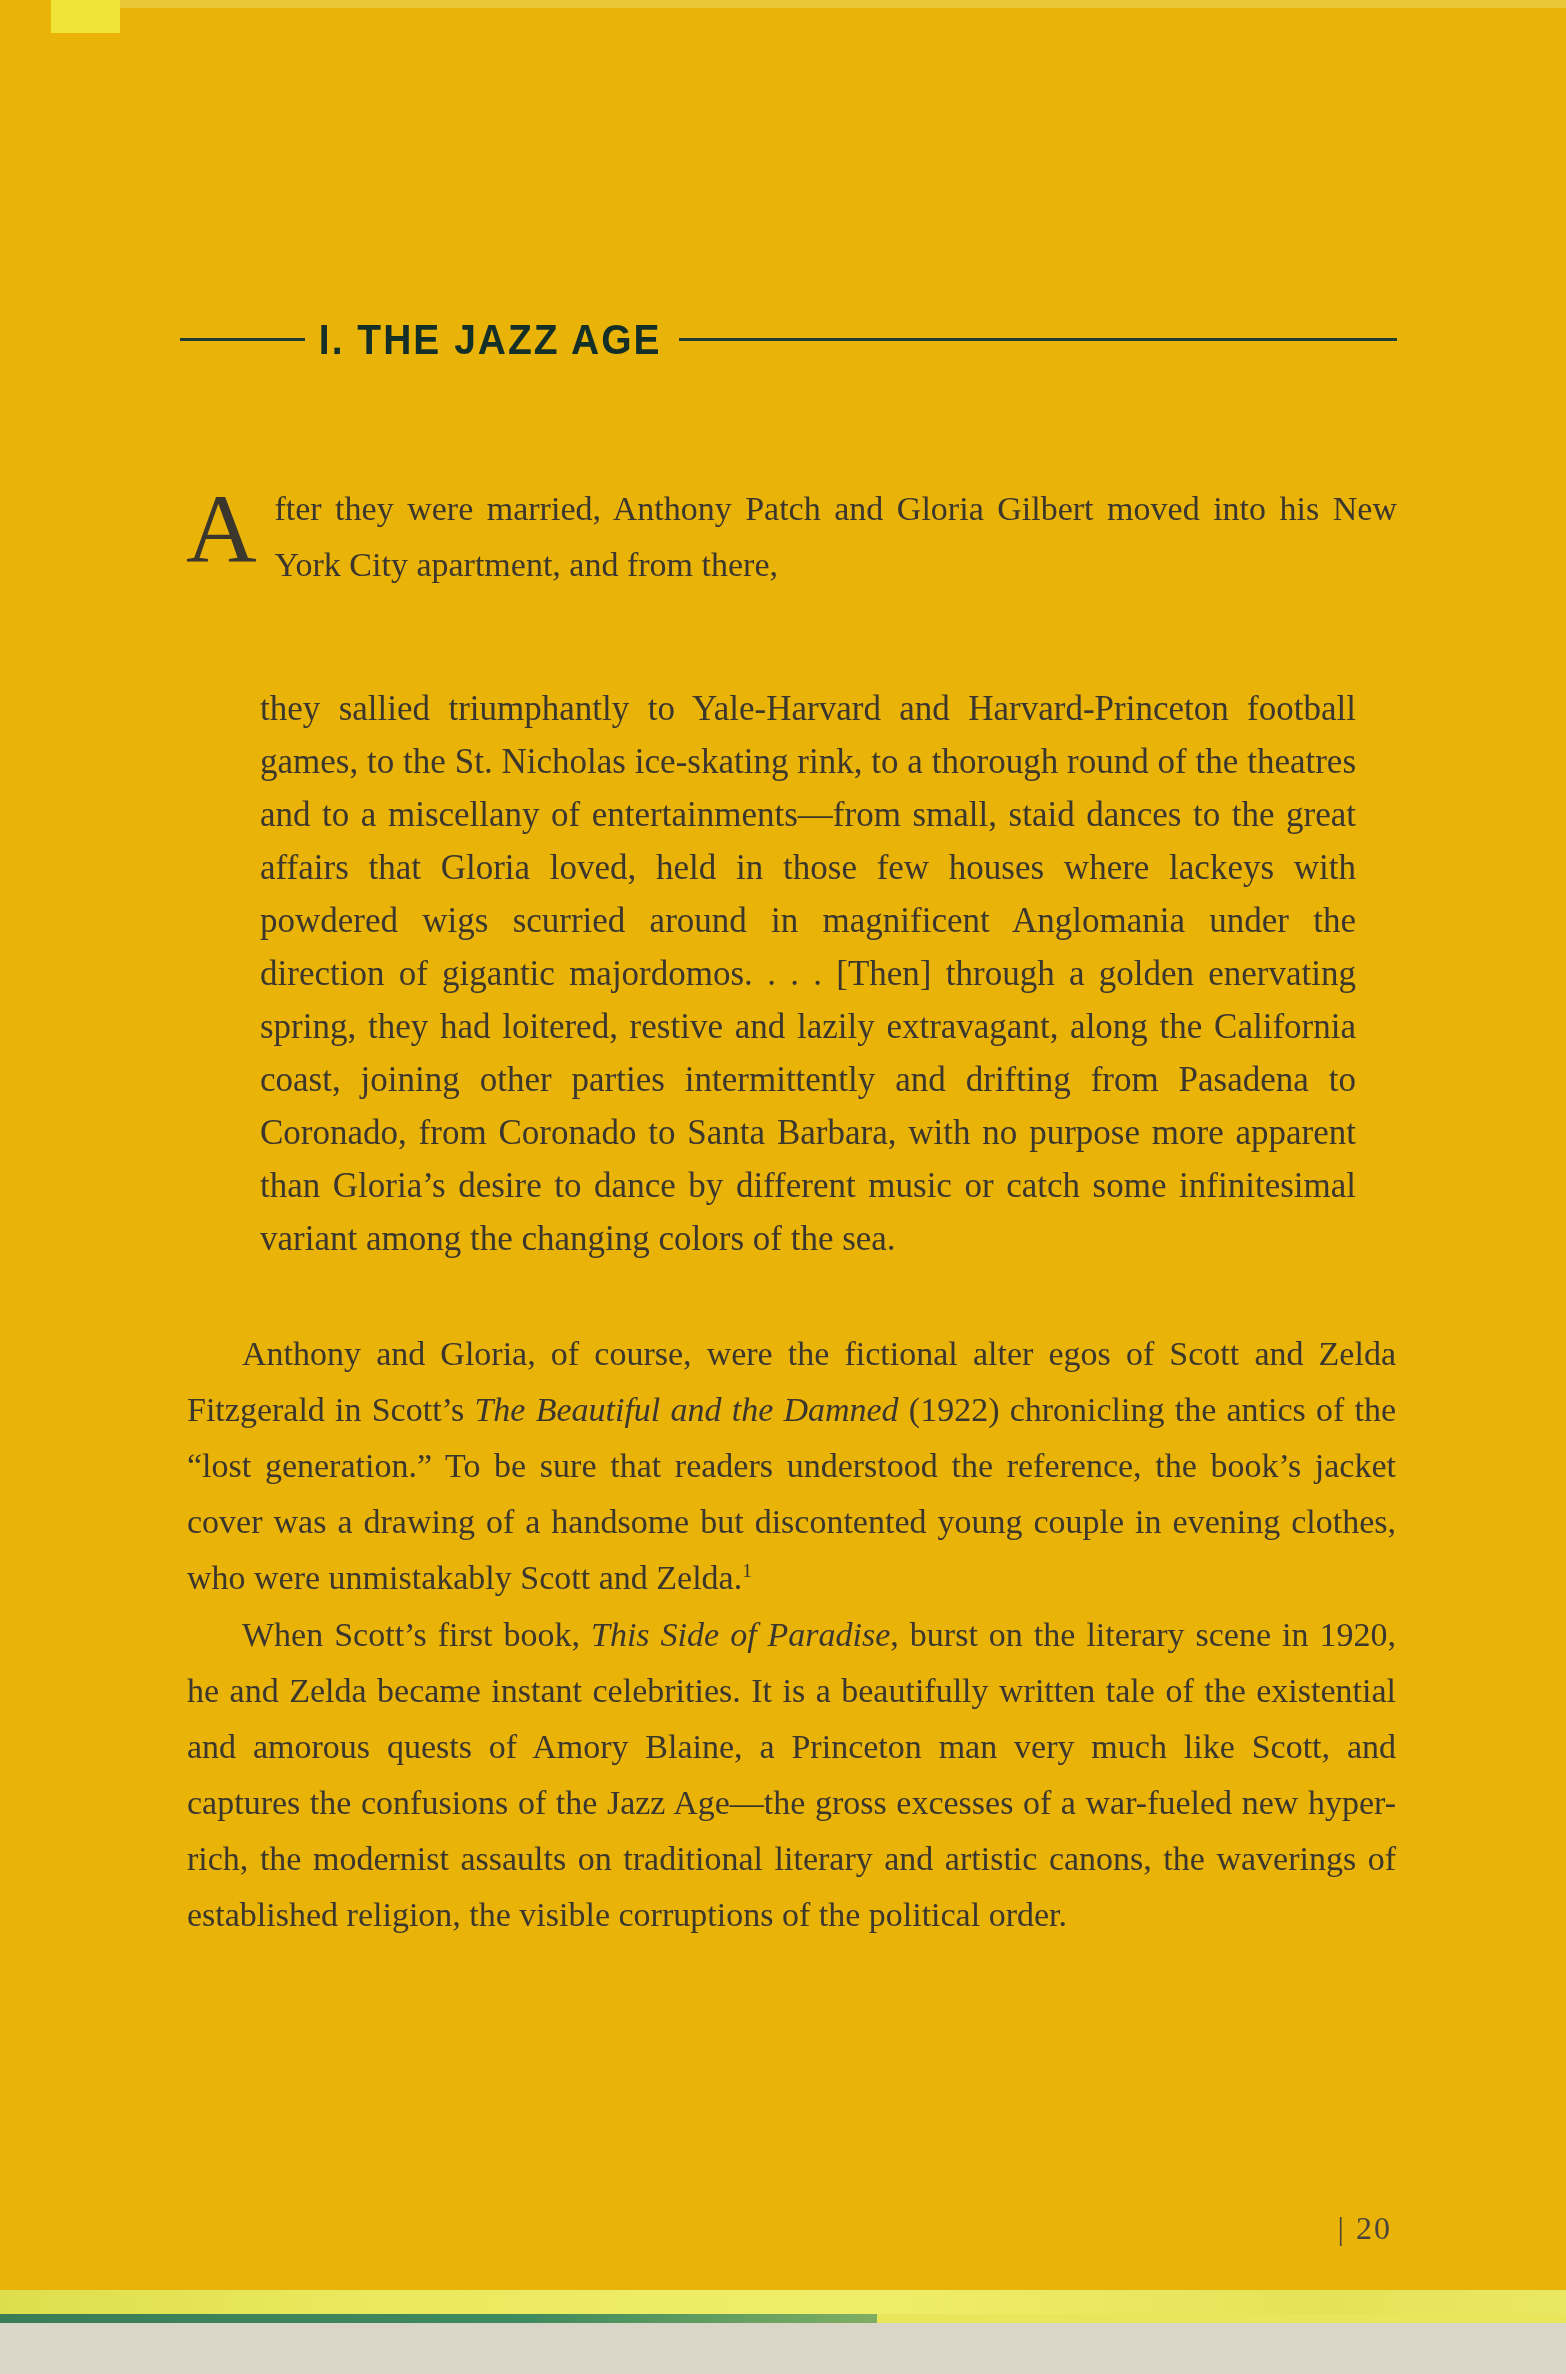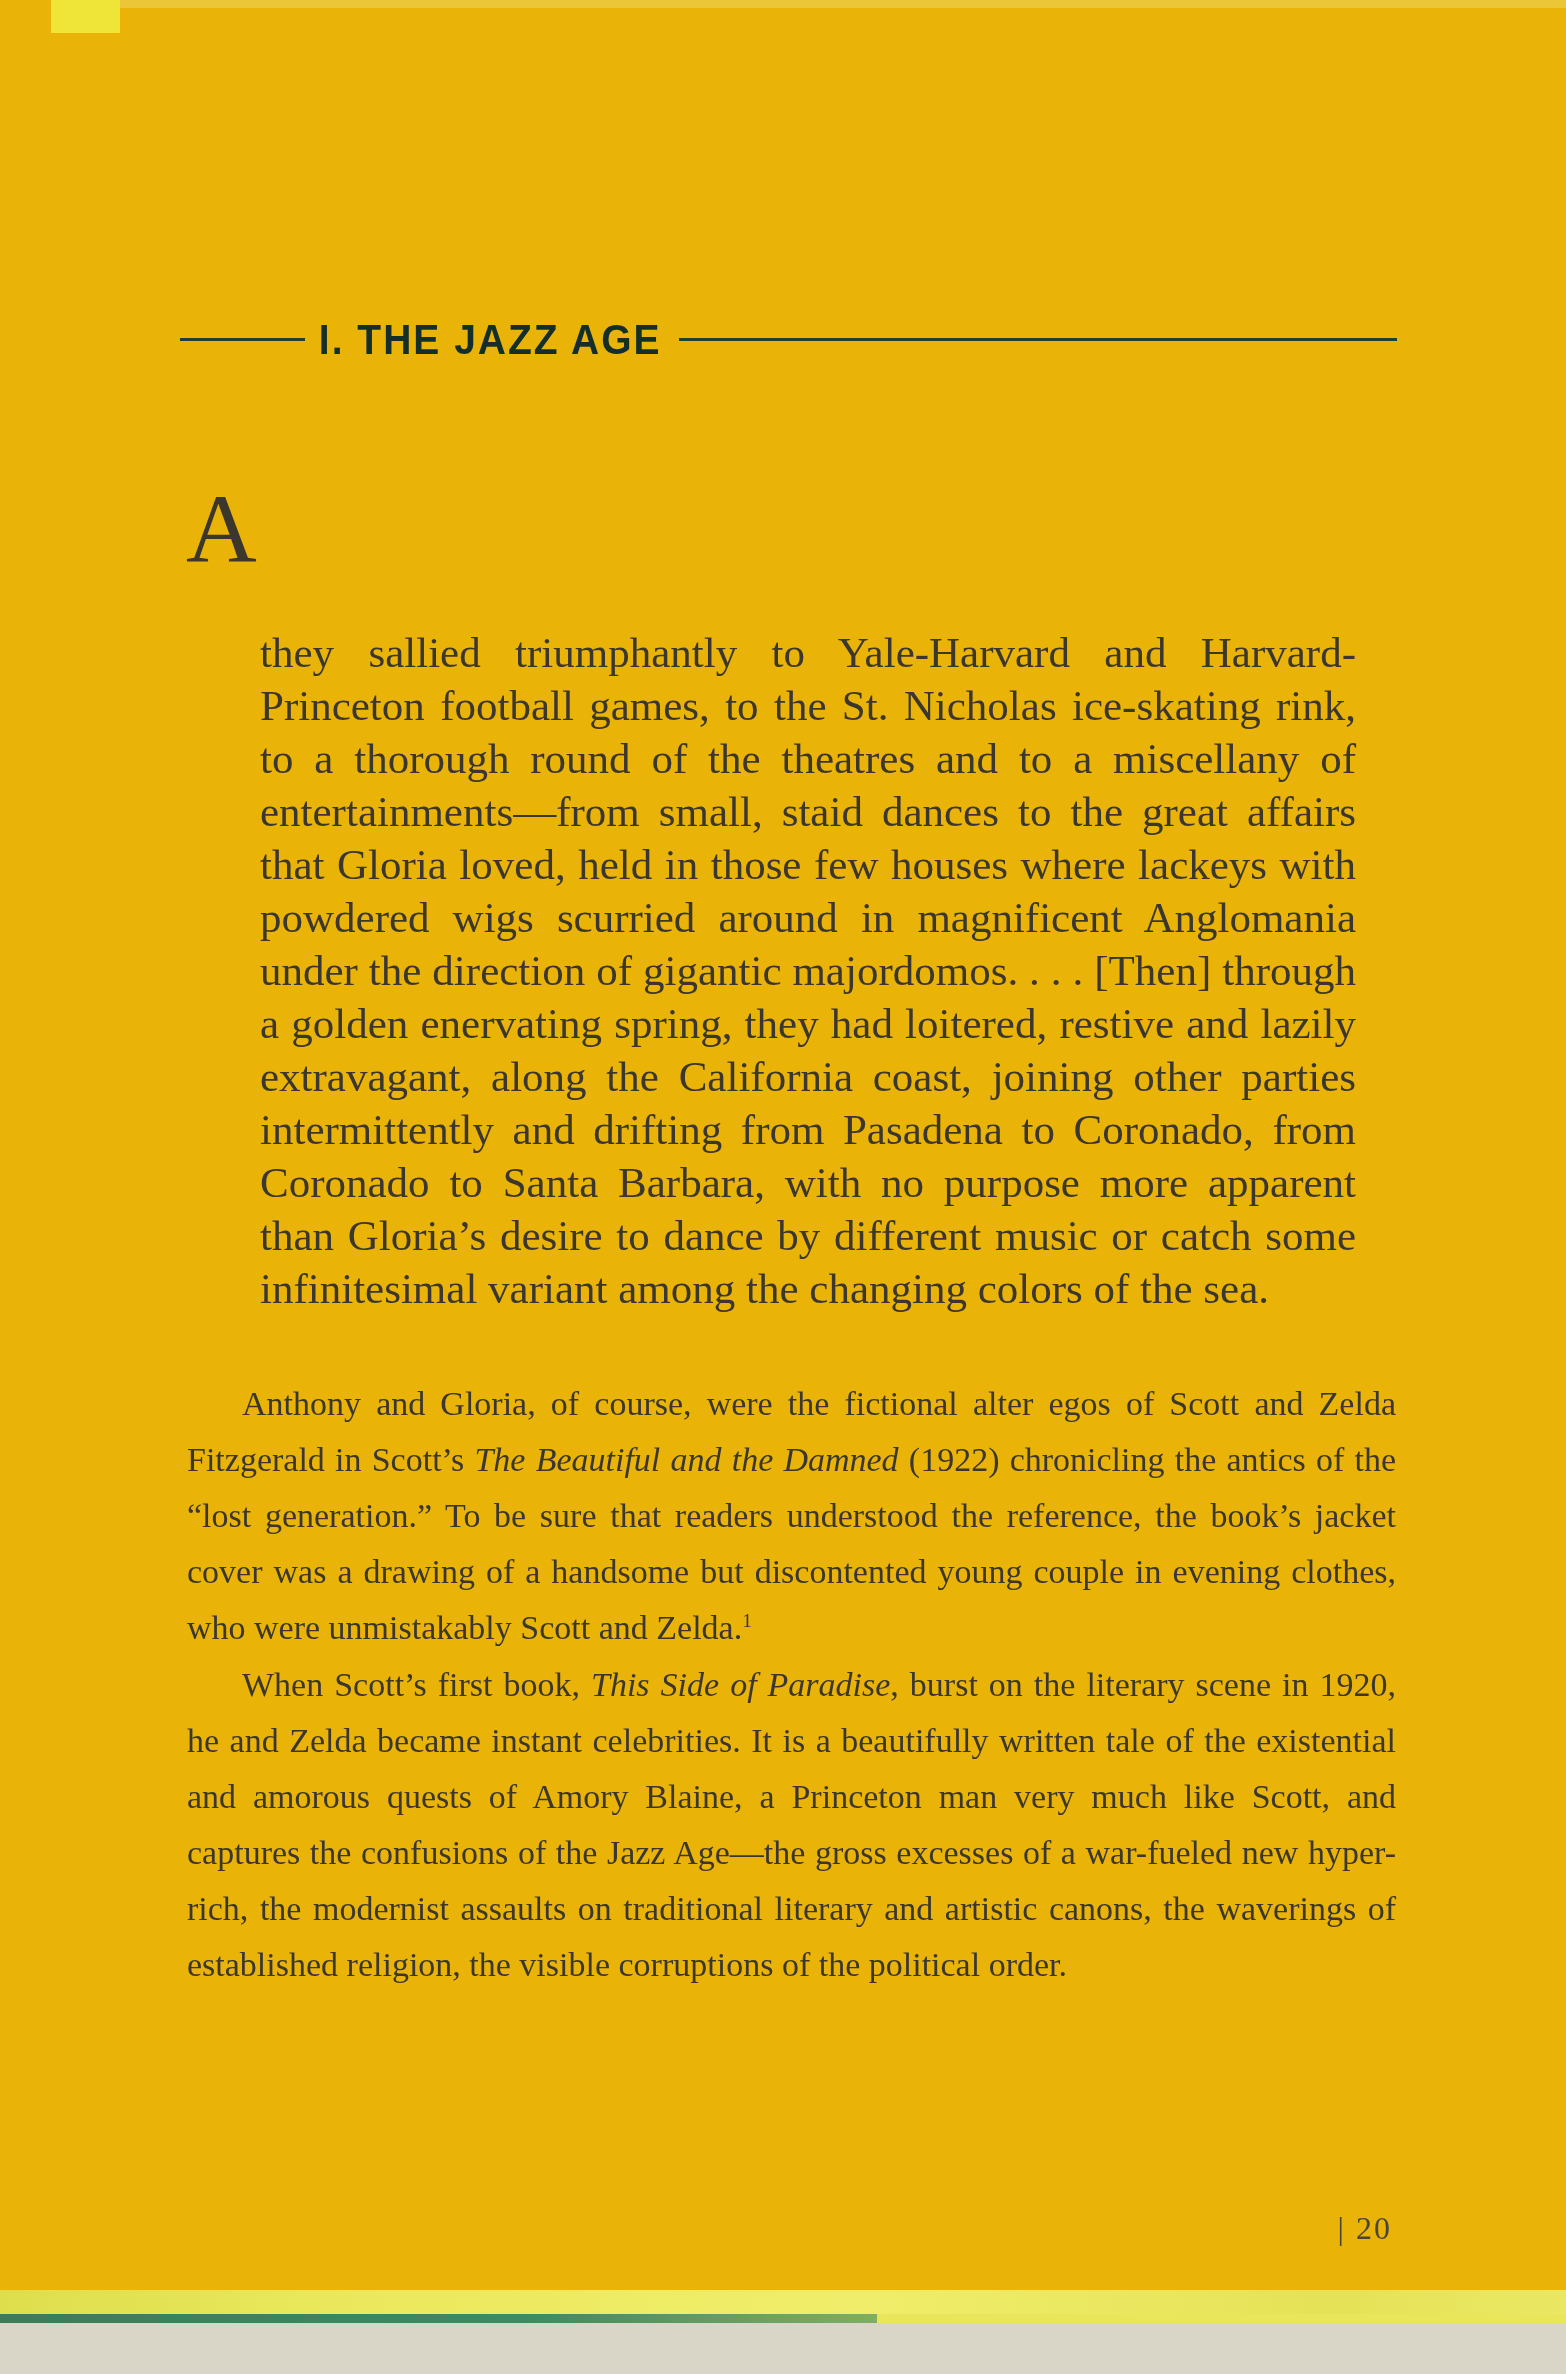--- a/index.html
+++ b/index.html
@@ -94,21 +94,21 @@
     font-size: 98px;
     line-height: 86px;
     padding: 3.9px 17.6px 0 0;
     color: #3c372d;
   }
   .clear { clear: both; }
 
   
   .quote {
     margin: 55px 41px 0 74px;
-    font-size: 43px;
+    font-size: 35px;
     line-height: 53px;
     text-align: justify;
   }
 
   
   .para {
     margin: 1px;
     font-size: 34px;
     line-height: 56px;
     text-align: justify;
@@ -141,21 +141,21 @@
   <div class="top-strip-faint"></div>
 
   <div class="content">
 
     <div class="heading-row">
       <div class="rule rule-left"></div>
       <h1 class="chapter-title">I. THE JAZZ AGE</h1>
       <div class="rule rule-right"></div>
     </div>
 
-    <p class="opening"><span class="dropcap">A</span></p>
+    <p class="opening"><span class="dropcap">A</span><span>fter they were married, Anthony Patch and Gloria Gilbert moved into his New York City apartment, and from there,</span></p>
     <div class="clear"></div>
 
     <blockquote class="quote">they sallied triumphantly to Yale-Harvard and Harvard-Princeton football games, to the St. Nicholas ice-skating rink, to a thorough round of the theatres and to a miscellany of entertainments—from small, staid dances to the great affairs that Gloria loved, held in those few houses where lackeys with powdered wigs scurried around in magnificent Anglomania under the direction of gigantic majordomos. . . . [Then] through a golden enervating spring, they had loitered, restive and lazily extravagant, along the California coast, joining other parties intermittently and drifting from Pasadena to Coronado, from Coronado to Santa Barbara, with no purpose more apparent than Gloria’s desire to dance by different music or catch some infinitesimal variant among the changing colors of the sea.</blockquote>
 
     <p class="para first-after-quote"><span>Anthony and Gloria, of course, were the fictional alter egos of Scott and Zelda Fitzgerald in Scott’s </span><span class="italic">The Beautiful and the Damned</span><span> (1922) chronicling the antics of the “lost generation.” To be sure that readers understood the reference, the book’s jacket cover was a drawing of a handsome but discontented young couple in evening clothes, who were unmistakably Scott and Zelda.</span><sup class="footnote">1</sup></p>
 
     <p class="para"><span>When Scott’s first book, </span><span class="italic">This Side of Paradise</span><span>, burst on the literary scene in 1920, he and Zelda became instant celebrities. It is a beautifully written tale of the existential and amorous quests of Amory Blaine, a Princeton man very much like Scott, and captures the confusions of the Jazz Age—the gross excesses of a war-fueled new hyper-rich, the modernist assaults on traditional literary and artistic canons, the waverings of established religion, the visible corruptions of the political order.</span></p>
 
   </div>
 

